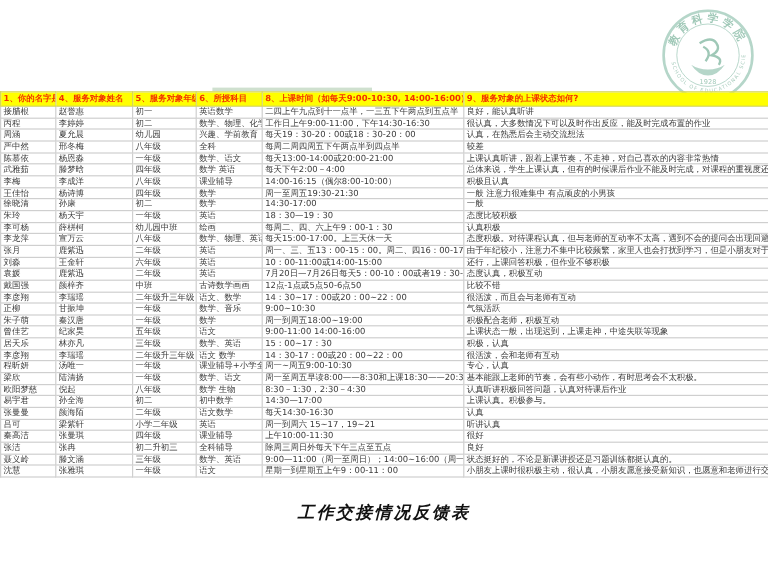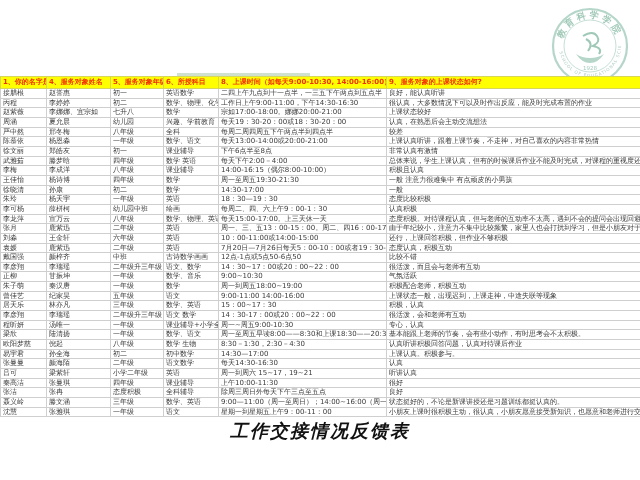--- a/index.html
+++ b/index.html
@@ -26,21 +26,21 @@
       white-space:nowrap; overflow:hidden; border:1px solid #d6d65a;
   }
   table.tbl td {
       font-size:7px; color:#3a3a3a; height:8.65px; line-height:8.65px;
       padding:0 0 0 2px; white-space:nowrap; overflow:hidden;
       border:1px solid #cfcfcf; background:#fff;
   }
 
   .footer-title { position:absolute; top:419px; left:0; width:640px;
       text-align:center; font-family:"DejaVu Serif", serif;
-      font-style:italic; font-weight:bold; font-size:18px; color:#111;
+      font-style:italic; font-weight:bold; font-size:14px; color:#111;
       letter-spacing:2px; }
 </style>
 </head>
 <body>
 
 <div class="page">
 
   <div class="seal">
     <svg width="80" height="80" viewBox="0 0 80 80">
       <circle cx="40" cy="40" r="37" fill="none" stroke="#a9cfc0" stroke-width="2.2"></circle>
@@ -93,28 +93,20 @@
         </tr>
         <tr>
           <td>丙程</td>
           <td>李婷婷</td>
           <td>初二</td>
           <td>数学、物理、化学</td>
           <td>工作日上午9:00-11:00，下午14:30-16:30</td>
           <td>很认真，大多数情况下可以及时作出反应，能及时完成布置的作业</td>
         </tr>
         <tr>
-          <td>赵紫薇</td>
-          <td>李娜娜、宜宗如</td>
-          <td>七升八</td>
-          <td>数学</td>
-          <td>宗如17:00-18:00。娜娜20:00-21:00</td>
-          <td>上课状态较好</td>
-        </tr>
-        <tr>
           <td>周涵</td>
           <td>夏允晨</td>
           <td>幼儿园</td>
           <td>兴趣、学前教育</td>
           <td>每天19：30-20：00或18：30-20：00</td>
           <td>认真，在熟悉后会主动交流想法</td>
         </tr>
         <tr>
           <td>严中然</td>
           <td>邢冬梅</td>
@@ -125,28 +117,20 @@
         </tr>
         <tr>
           <td>陈慕依</td>
           <td>杨恩淼</td>
           <td>一年级</td>
           <td>数学、语文</td>
           <td>每天13:00-14:00或20:00-21:00</td>
           <td>上课认真听讲，跟着上课节奏，不走神，对自己喜欢的内容非常热情</td>
         </tr>
         <tr>
-          <td>徐文丽</td>
-          <td>郑皓友</td>
-          <td>初一</td>
-          <td>课业辅导</td>
-          <td>下午6点半至8点</td>
-          <td>非常认真有激情</td>
-        </tr>
-        <tr>
           <td>武雅茹</td>
           <td>滕梦晗</td>
           <td>四年级</td>
           <td>数学 英语</td>
           <td>每天下午2:00－4:00</td>
           <td>总体来说，学生上课认真，但有的时候课后作业不能及时完成，对课程的重视度还不够</td>
         </tr>
         <tr>
           <td>李梅</td>
           <td>李成洋</td>
@@ -327,21 +311,21 @@
           <td>秦高洁</td>
           <td>张曼琪</td>
           <td>四年级</td>
           <td>课业辅导</td>
           <td>上午10:00-11:30</td>
           <td>很好</td>
         </tr>
         <tr>
           <td>张洁</td>
           <td>张冉</td>
-          <td>态度积极</td>
+          <td>初二升初三</td>
           <td>全科辅导</td>
           <td>除周三周日外每天下午三点至五点</td>
           <td>良好</td>
         </tr>
         <tr>
           <td>聂义岭</td>
           <td>滕文涵</td>
           <td>三年级</td>
           <td>数学、英语</td>
           <td>9:00—11:00（周一至周日）；14:00~16:00（周一至周五）</td>

